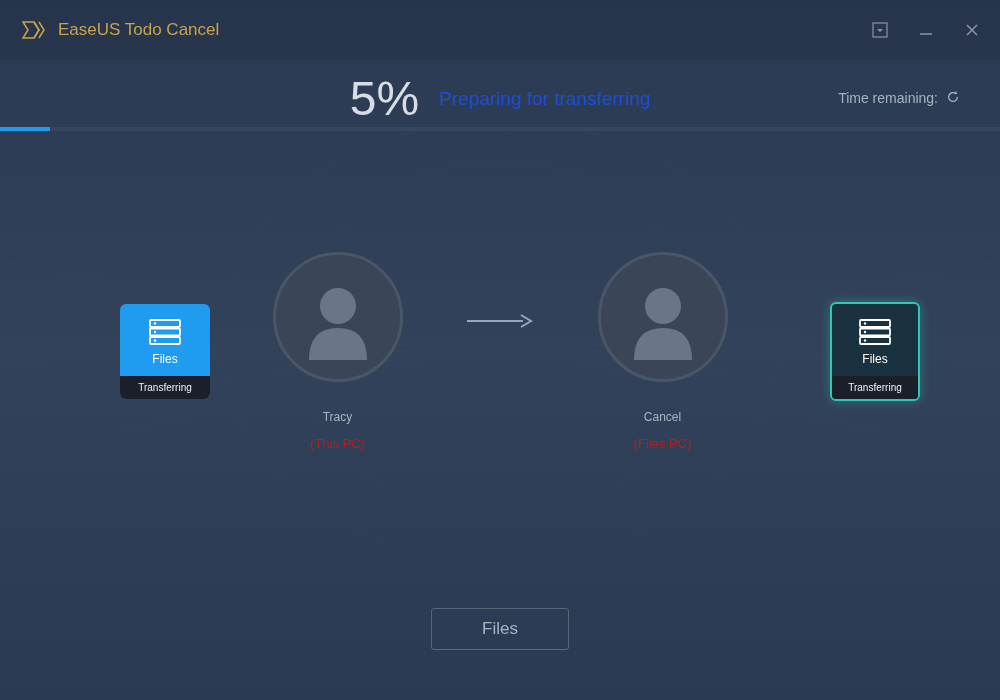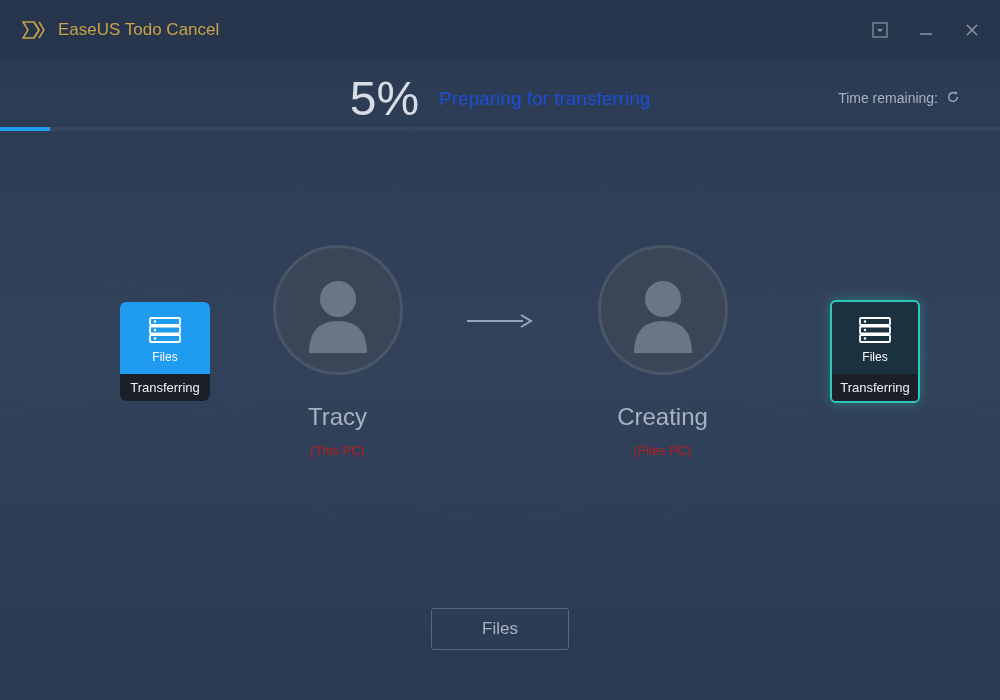--- a/index.html
+++ b/index.html
@@ -140,21 +140,21 @@
       justify-content: center;
     }
     .file-card-label {
       color: #fff;
       font-size: 12px;
       padding-bottom: 10px;
     }
     .file-card-status {
       background: #1a1f2a;
       color: #f0f0f0;
-      font-size: 13px;
+      font-size: 10px;
       font-weight: 500;
       width: 100%;
       text-align: center;
       padding: 6px 0;
     }
     .pc-block {
       display: flex;
       flex-direction: column;
       align-items: center;
       gap: 12px;
@@ -164,21 +164,21 @@
       height: 130px;
       border-radius: 50%;
       background: #3a4558;
       display: flex;
       align-items: center;
       justify-content: center;
       border: 3px solid #4a5568;
     }
     .pc-name {
       color: #a8b2c0;
-      font-size: 24px;
+      font-size: 12px;
       font-weight: 500;
       margin-top: 16px;
     }
     .pc-sub {
       color: #b91c1c;
       font-size: 13px;
     }
     .arrow-area {
       display: flex;
       align-items: center;
@@ -314,21 +314,21 @@
       </svg>
     </div>
 
     <div class="pc-block">
       <div class="avatar">
         <svg width="90" height="90" viewBox="0 0 90 90">
           <circle cx="45" cy="34" r="18" fill="#6a7588"></circle>
           <path d="M16 88 Q16 56 45 56 Q74 56 74 88 Z" fill="#6a7588"></path>
         </svg>
       </div>
-      <div class="pc-name">Creating</div>
+      <div class="pc-name">Cancel</div>
       <div class="pc-sub">(Files PC)</div>
     </div>
 
     <div class="file-card target">
       <div class="file-icon-area">
         <svg width="38" height="28" viewBox="0 0 38 28">
           <rect x="4" y="2" width="30" height="7" rx="1" fill="none" stroke="#fff" stroke-width="1.8"></rect>
           <circle cx="9" cy="5.5" r="1.2" fill="#fff"></circle>
           <rect x="4" y="10.5" width="30" height="7" rx="1" fill="none" stroke="#fff" stroke-width="1.8"></rect>
           <circle cx="9" cy="14" r="1.2" fill="#fff"></circle>

